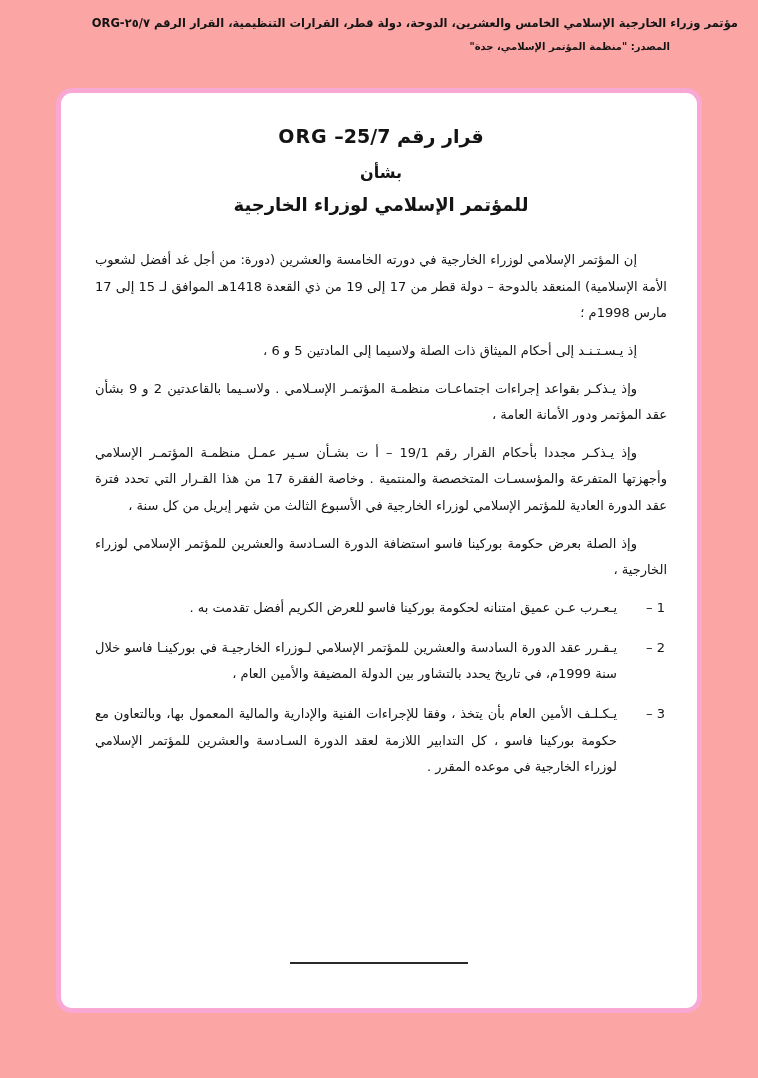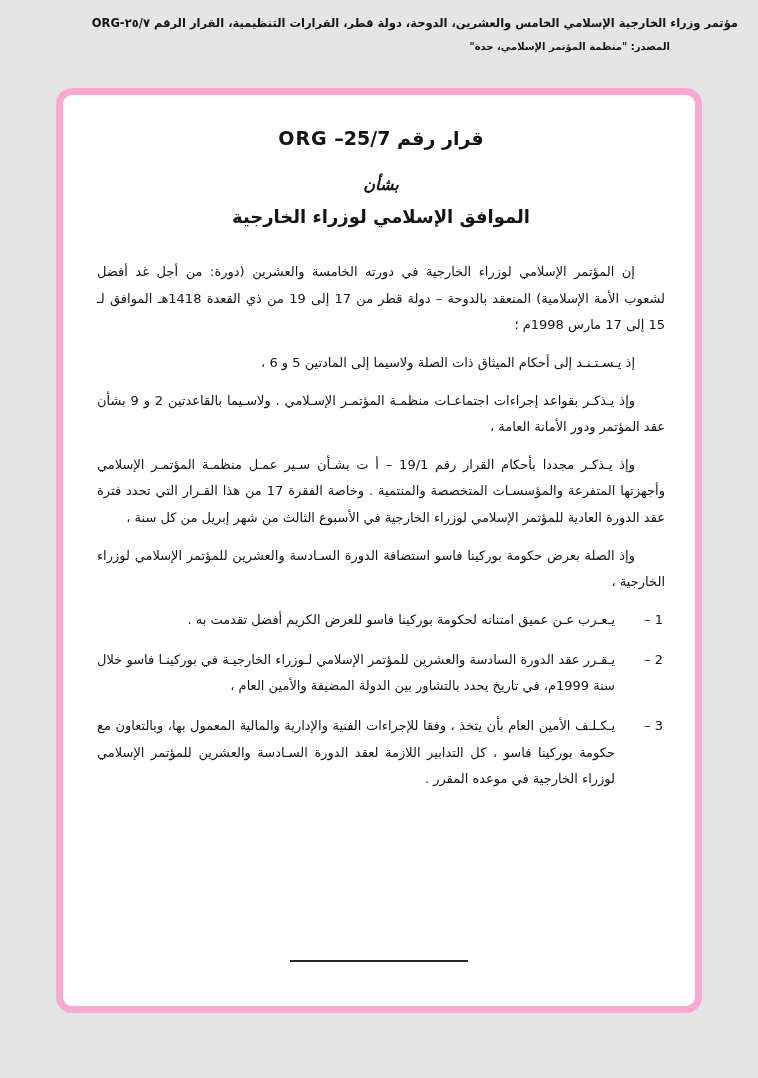--- a/index.html
+++ b/index.html
@@ -8,48 +8,48 @@
     width: 758px; height: 1078px;
     background: #fdfdfb;
     color: #141414;
     font-family: "DejaVu Sans", sans-serif;
   }
   .page {
     position: relative;
     width: 758px; height: 1078px;
     direction: rtl;
     overflow: hidden;
-    background: #e5e5e5;
+    background: #fca5a5;
   }
   .hdr1 {
     position: absolute;
     top: 16px; right: 20px; left: 14px;
     font-size: 11.5px;
     font-weight: bold;
     white-space: nowrap;
     text-align: right;
   }
   .hdr2 {
     position: absolute;
     top: 41px; right: 88px;
     font-size: 10px;
     font-weight: bold;
   }
   .res-box {
     position: absolute;
     top: 88px; right: 56px;
     width: 646px; height: 925px;
     background: #ffffff;
-    border: 7px solid #f9a8d4;
+    border: 5px solid #f9a8d4;
     border-radius: 16px;
     padding: 24px 30px 0 34px;
   }
   .title-block { text-align: center; font-weight: bold; }
   .t1 { font-size: 19px; margin-top: 8px; letter-spacing: 1px; }
-  .t2 { font-size: 16px; margin-top: 26px; font-style: italic; }
+  .t2 { font-size: 16px; margin-top: 16px; }
   .t3 { font-size: 18px; margin-top: 17px; }
   .t4 { font-size: 18px; margin-top: 12px; }
   .doc-body {
     margin-top: 32px;
     font-size: 13px;
     line-height: 2.05;
     text-align: justify;
   }
   .para { margin: 0 0 11px; text-indent: 30px; }
   .lead { font-weight: normal; }
@@ -74,21 +74,21 @@
 
   <div class="hdr1">مؤتمر وزراء الخارجية الإسلامي الخامس والعشرين، الدوحة، دولة قطر، القرارات التنظيمية، القرار الرقم ٢٥/٧-ORG</div>
 
   <div class="hdr2">المصدر:  "منظمة المؤتمر الإسلامي، جدة"</div>
 
   <div class="res-box">
 
     <div class="title-block">
       <div class="t1">قرار رقم 25/7– ORG</div>
       <div class="t2">بشأن</div>
-      <div class="t4">الموافق الإسلامي لوزراء الخارجية</div>
+      <div class="t4">للمؤتمر الإسلامي لوزراء الخارجية</div>
     </div>
 
     <div class="doc-body">
 
       <p class="para">
         <span class="lead"></span><span>إن المؤتمر الإسلامي لوزراء الخارجية في دورته الخامسة والعشرين  (دورة: من أجل غد أفضل لشعوب الأمة الإسلامية) المنعقد بالدوحة – دولة قطر من 17 إلى 19 من ذي القعدة 1418هـ الموافق لـ 15 إلى 17 مارس 1998م ؛</span>
       </p>
 
       <p class="para">
         <span class="lead">إذ يـسـتـنـد</span><span> إلى أحكام الميثاق ذات الصلة ولاسيما إلى المادتين 5 و 6 ،</span>

